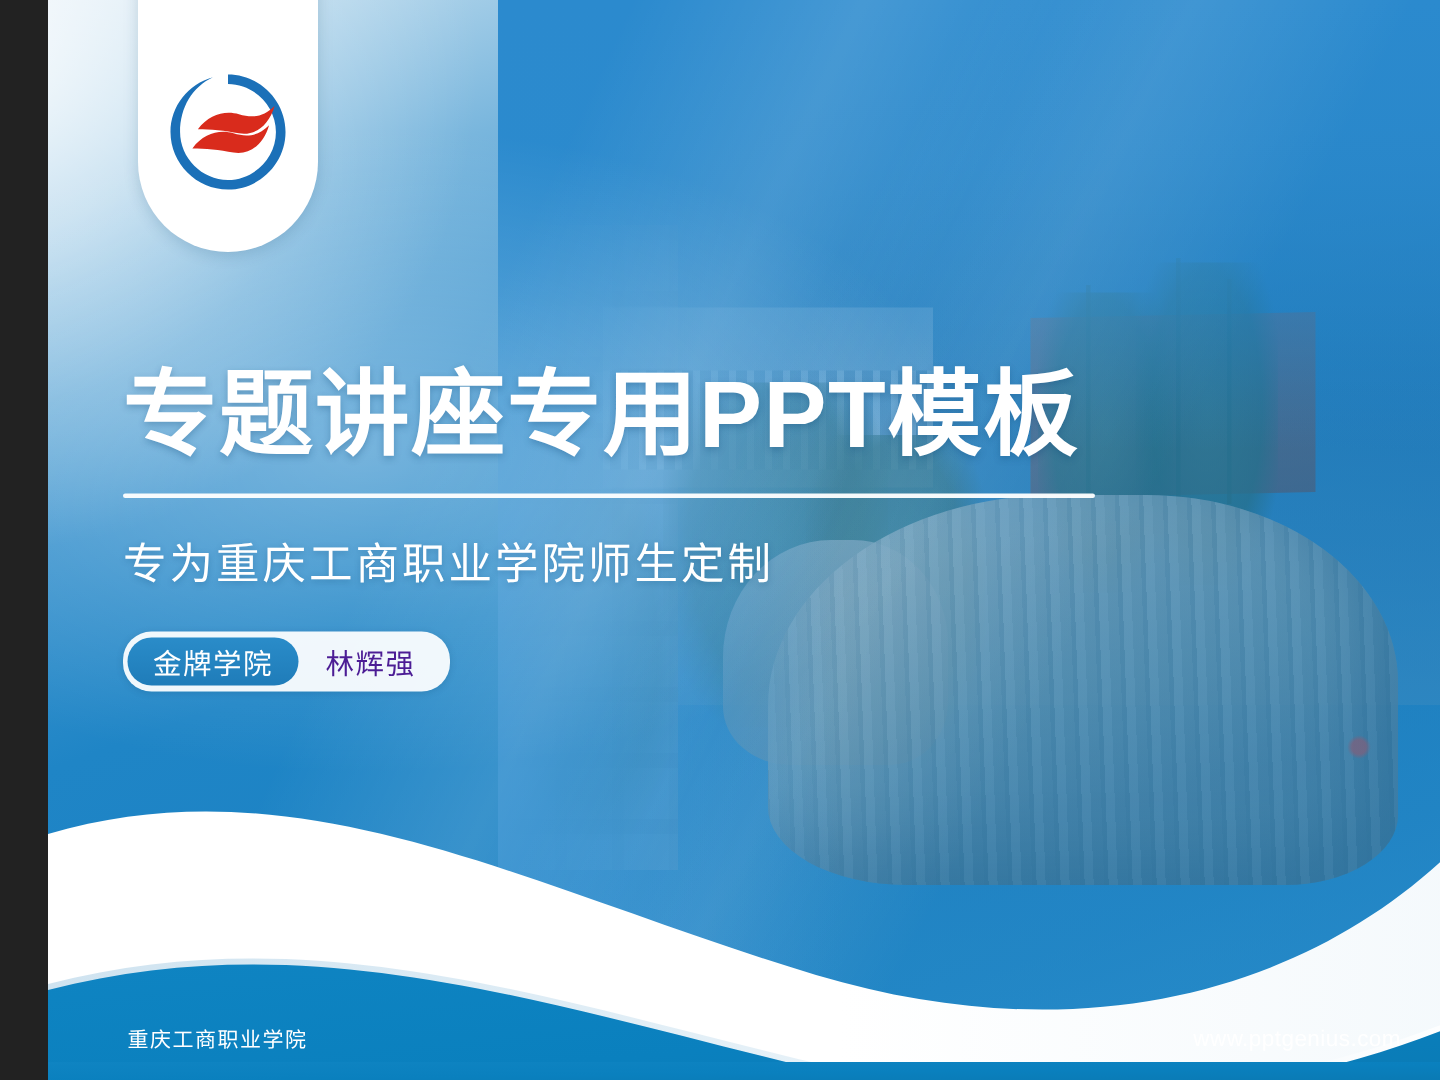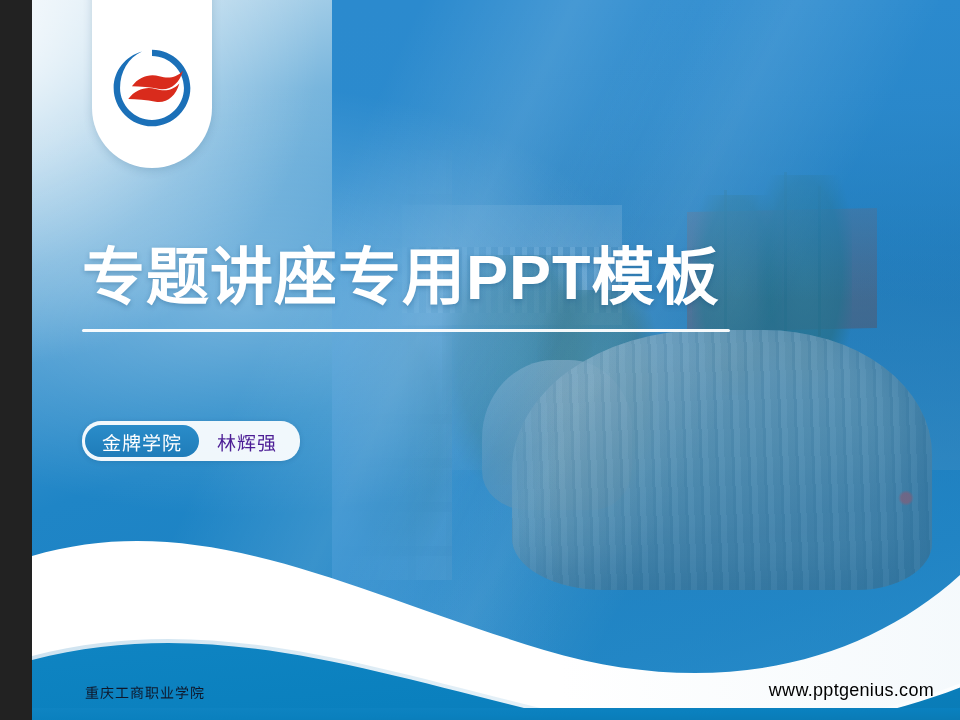--- a/index.html
+++ b/index.html
@@ -254,30 +254,30 @@
     color:#4c1d95;
     font-size:19px;
     letter-spacing:1px;
     white-space:nowrap;
   }
 
   
   .footer-left {
     position:absolute;
     left:53px; bottom:18px;
-    color:#0f172a;
+    color:#ffffff;
     font-size:14px;
     letter-spacing:1px;
     white-space:nowrap;
   }
   .footer-right {
     position:absolute;
     right:58px; bottom:19px;
-    color:#000000;
-    font-size:18px;
+    color:#ffffff;
+    font-size:15px;
     letter-spacing:.3px;
     white-space:nowrap;
   }
 </style>
 </head>
 <body>
 
 <div id="slide">
 
   <div class="layer bg-sky"></div>
@@ -349,20 +349,21 @@
 
       <path d="M24,58 C32,47 44,44 54,47 C64,50 72,49 80,41
                C76,55 66,63 54,61 C44,59 33,58 24,58 Z" fill="#d92b1c"></path>
     </svg>
   </div>
 
   <div class="title">专题讲座专用PPT模板</div>
 
   <div class="divider"></div>
 
+  <div class="subtitle">专为重庆工商职业学院师生定制</div>
 
   <div class="pill">
     <span class="pill-badge">金牌学院</span>
     <span class="pill-name">林辉强</span>
   </div>
 
   <div class="footer-left">重庆工商职业学院</div>
 
   <div class="footer-right">www.pptgenius.com</div>
 

